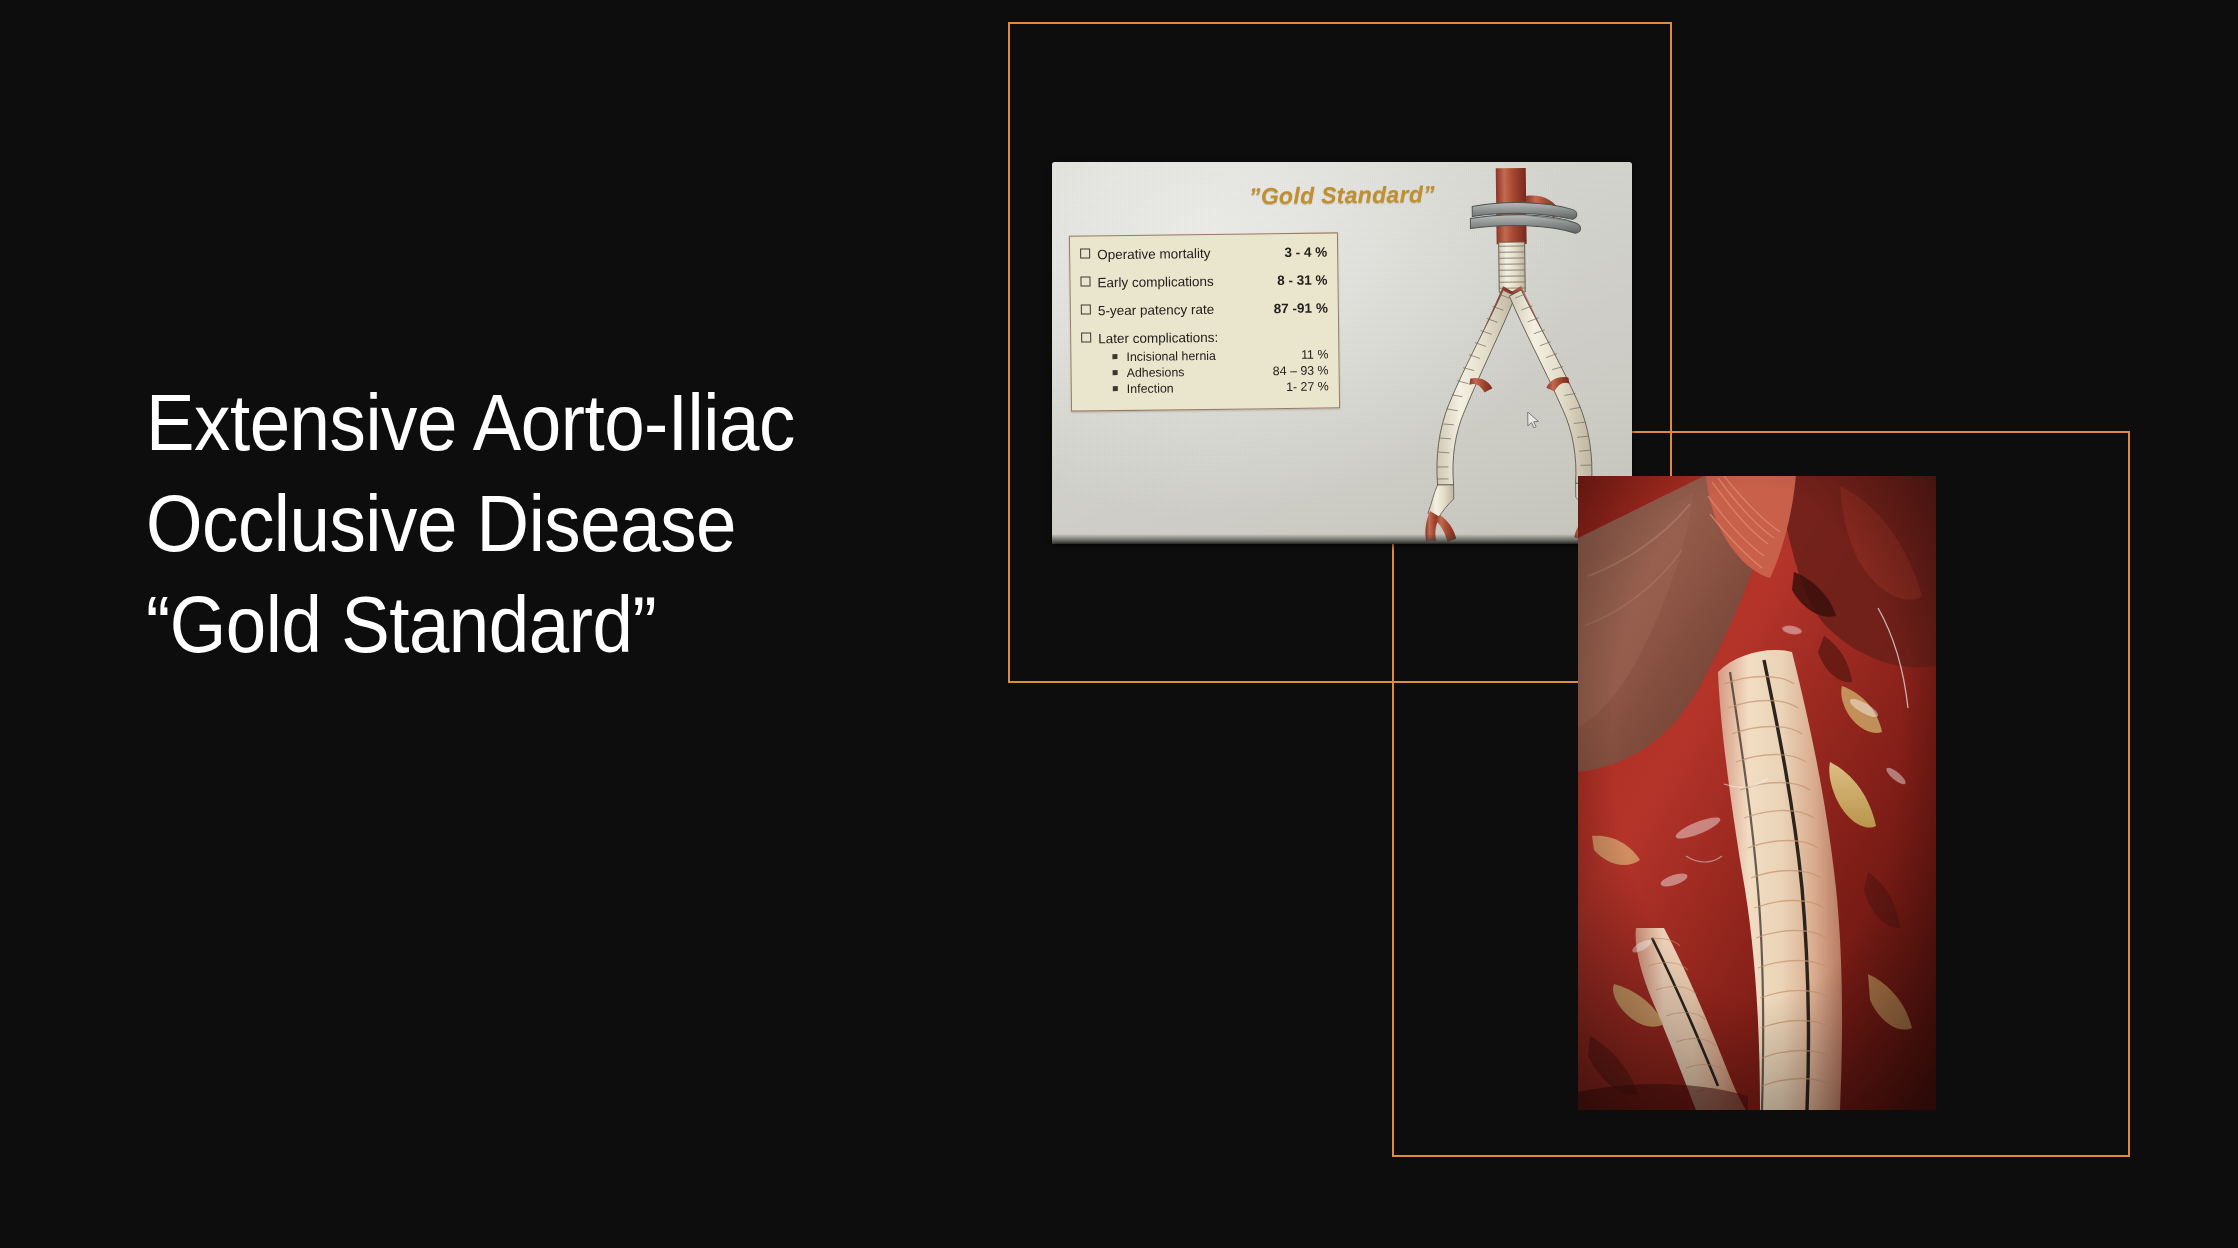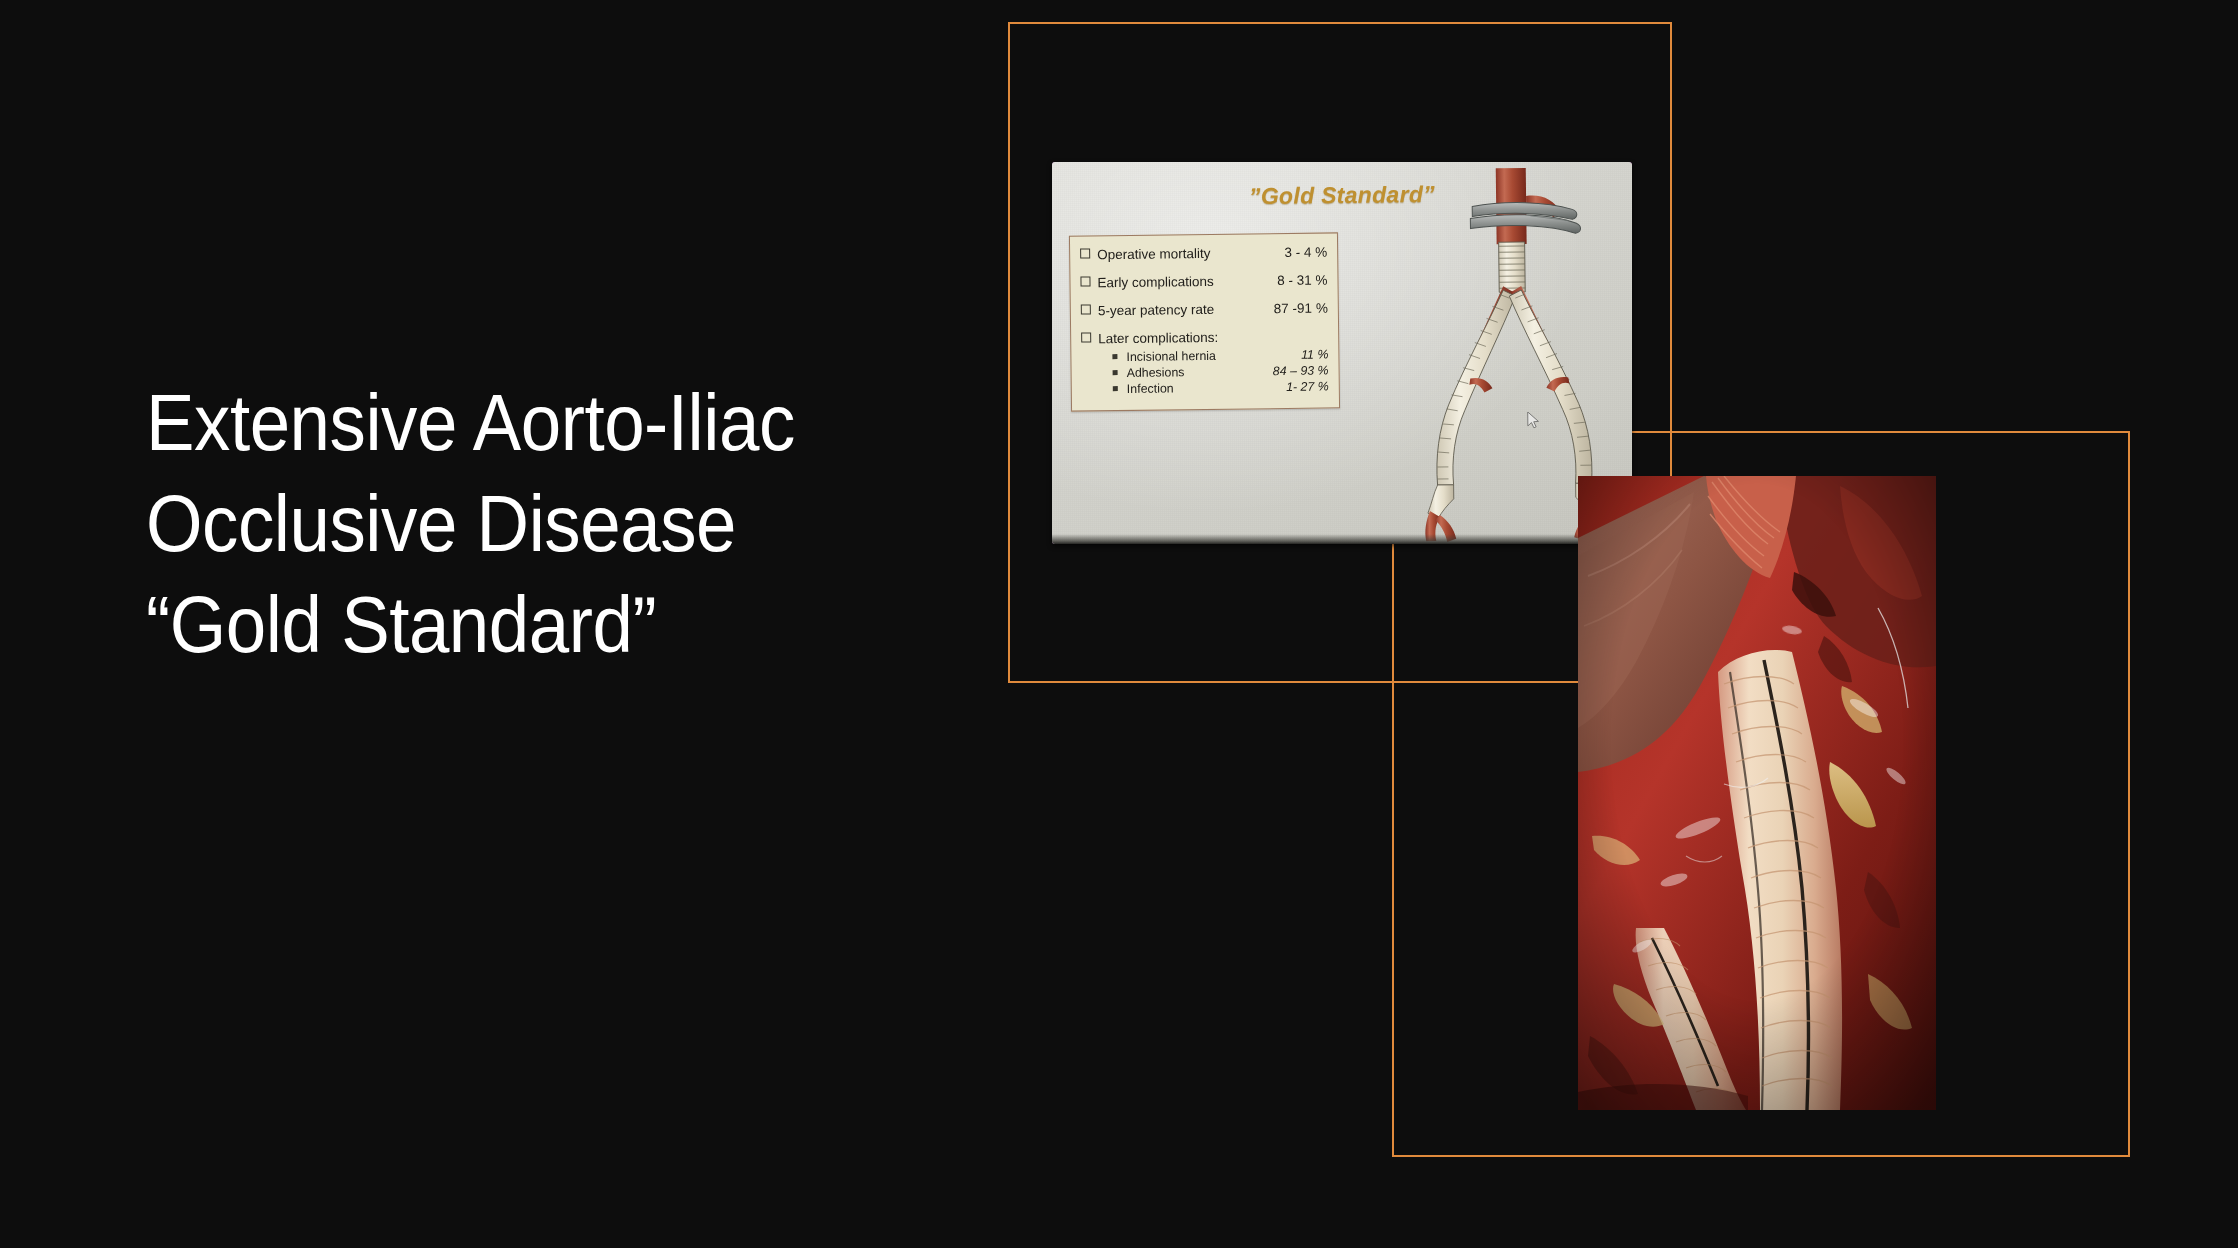--- a/index.html
+++ b/index.html
@@ -142,21 +142,21 @@
     display: inline-block;
     width: 8px;
     height: 8px;
     border: 1.4px solid #3a382f;
     margin-right: 7px;
     flex: 0 0 auto;
     position: relative;
     top: -1px;
   }
   .stat-label { flex: 1 1 auto; white-space: nowrap; }
-  .stat-value { flex: 0 0 auto; white-space: nowrap; padding-left: 8px; }
+  .stat-value { flex: 0 0 auto; white-space: nowrap; padding-left: 8px; font-weight: bold; }
 
   .later-group { margin-top: 2px; }
   .later-head {
     display: flex;
     align-items: baseline;
     font-size: 13.5px;
     color: #23211d;
     margin-bottom: 4px;
   }
   .sub-row {
@@ -171,21 +171,21 @@
     display: inline-block;
     width: 5px;
     height: 5px;
     background: #3a382f;
     margin-right: 9px;
     flex: 0 0 auto;
     position: relative;
     top: -2px;
   }
   .sub-label { flex: 1 1 auto; white-space: nowrap; }
-  .sub-value { flex: 0 0 auto; white-space: nowrap; text-align: right; min-width: 62px; font-style: italic; }
+  .sub-value { flex: 0 0 auto; white-space: nowrap; text-align: right; min-width: 62px; }
 
   
   .graft-art {
     position: absolute;
     right: 2px;
     top: 4px;
     width: 218px;
     height: 376px;
     transform: rotate(-0.7deg);
   }

